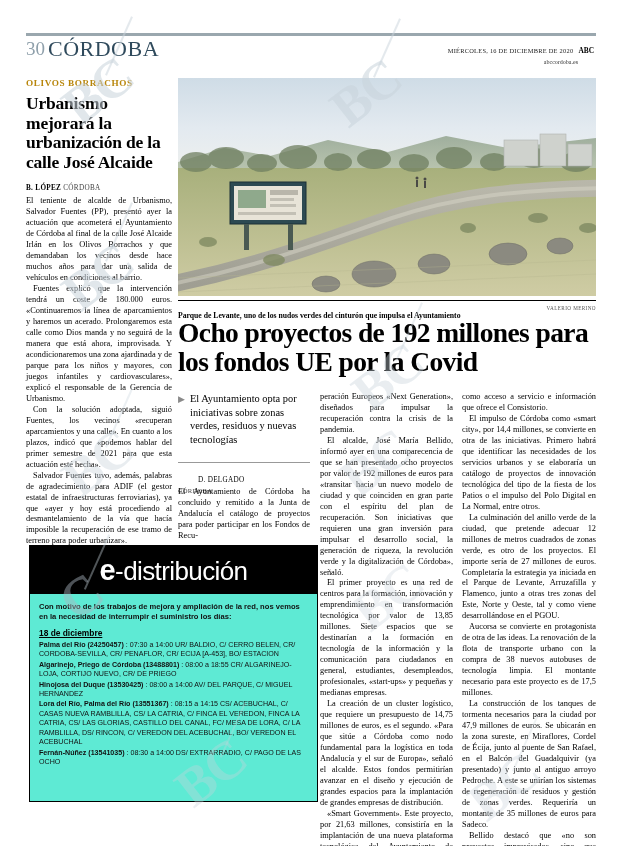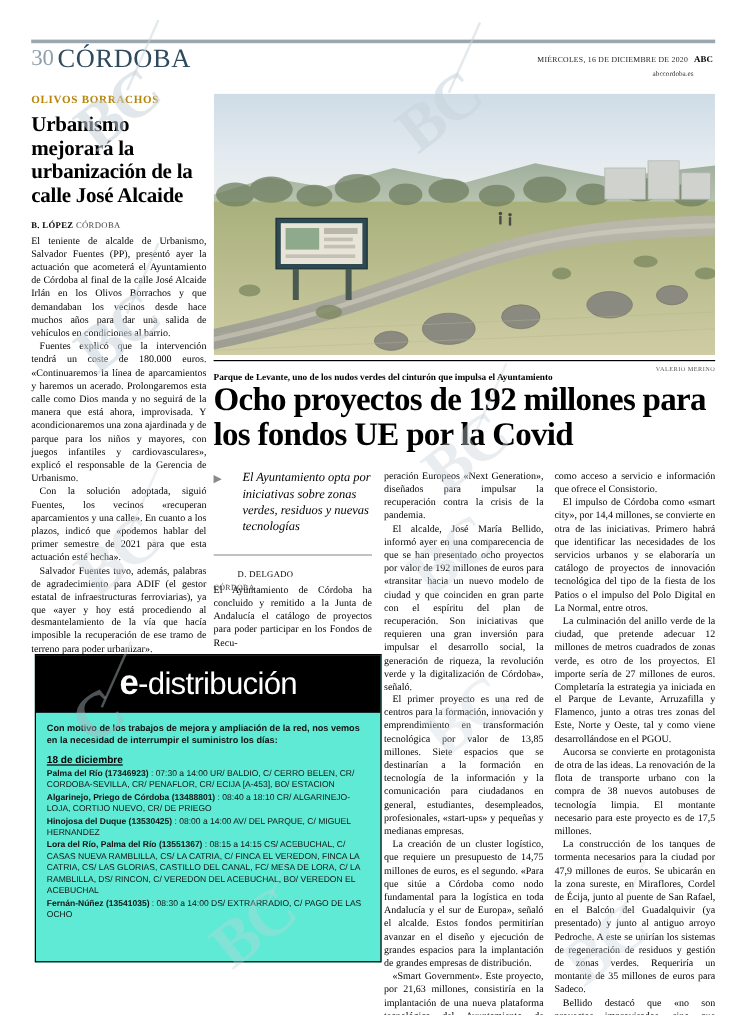--- a/index.html
+++ b/index.html
@@ -51,21 +51,21 @@
 
   
   .hl2{position:absolute;left:178px;top:318px;width:420px;
        font-family:"Liberation Serif",serif;font-weight:700;font-size:27.5px;
        line-height:1.07;letter-spacing:-.6px;margin:0;}
 
   
   .subhead{position:absolute;left:178px;top:392px;width:132px;
            font-size:10.4px;line-height:1.3;}
   .subhead .arrow{color:#8a8a8a;font-size:9px;position:absolute;left:0;top:2px;}
-  .subhead .st{display:block;margin-left:24px;font-style:italic;}
+  .subhead .st{display:block;margin-left:12px;}
   .byline2{position:absolute;left:178px;top:462px;width:132px;
            border-top:.8px solid #999;padding-top:5px;}
   .byline2 .nm{font-size:7.2px;font-weight:400;letter-spacing:.3px;padding-left:20px;}
   .byline2 .city{font-size:6.6px;color:#444;letter-spacing:.3px;display:block;margin-top:1px;}
 
   
   .c2{position:absolute;left:178px;top:487px;width:132px;}
   .c3{position:absolute;left:320px;top:392px;width:133px;}
   .c4{position:absolute;left:462px;top:392px;width:134px;}
 
@@ -246,22 +246,22 @@
   </div>
 
   <div class="ad">
     <div class="ad-top">
       <div class="ad-logo"><span class="e">e</span><span>-distribución</span></div>
     </div>
     <div class="ad-body">
       <div class="ad-lead">Con motivo de los trabajos de mejora y ampliación de la red, nos vemos en la necesidad de interrumpir el suministro los días:</div>
       <div class="ad-date">18 de diciembre</div>
       <div class="ad-list">
-        <div class="ad-item"><b>Palma del Río (17346923)</b><span> : 07:30 a 14:00 UR/ BALDIO, C/ CERRO BELEN, CR/ CORDOBA-SEVILLA, CR/ PENAFLOR, CR/ ECIJA [A-453], BO/ ESTACION</span></div>
-        <div class="ad-item"><b>Algarinejo, Priego de Córdoba (13488801)</b><span> : 08:40 a 18:10 CR/ ALGARINEJO-LOJA, CORTIJO NUEVO, CR/ DE PRIEGO</span></div>
+        <div class="ad-item"><b>Palma del Río (24250457)</b><span> : 07:30 a 14:00 UR/ BALDIO, C/ CERRO BELEN, CR/ CORDOBA-SEVILLA, CR/ PENAFLOR, CR/ ECIJA [A-453], BO/ ESTACION</span></div>
+        <div class="ad-item"><b>Algarinejo, Priego de Córdoba (13488801)</b><span> : 08:00 a 18:55 CR/ ALGARINEJO-LOJA, CORTIJO NUEVO, CR/ DE PRIEGO</span></div>
         <div class="ad-item"><b>Hinojosa del Duque (13530425)</b><span> : 08:00 a 14:00 AV/ DEL PARQUE, C/ MIGUEL HERNANDEZ</span></div>
         <div class="ad-item"><b>Lora del Río, Palma del Río (13551367)</b><span> : 08:15 a 14:15 CS/ ACEBUCHAL, C/ CASAS NUEVA RAMBLILLA, CS/  LA CATRIA, C/ FINCA EL VEREDON, FINCA LA CATRIA, CS/  LAS GLORIAS, CASTILLO DEL CANAL, FC/ MESA DE LORA, C/  LA RAMBLILLA, DS/ RINCON, C/ VEREDON DEL ACEBUCHAL, BO/ VEREDON EL ACEBUCHAL</span></div>
         <div class="ad-item"><b>Fernán-Núñez (13541035)</b><span> : 08:30 a 14:00 DS/ EXTRARRADIO, C/ PAGO DE LAS OCHO</span></div>
       </div>
     </div>
   </div>
 
   <div class="wm wm-abc" style="left:62px;top:60px;">BC</div>
   <div class="wm-slash" style="left:118px;top:14px;height:64px;transform:rotate(24deg);"></div>
   <div class="wm wm-abc" style="left:330px;top:62px;">BC</div>

